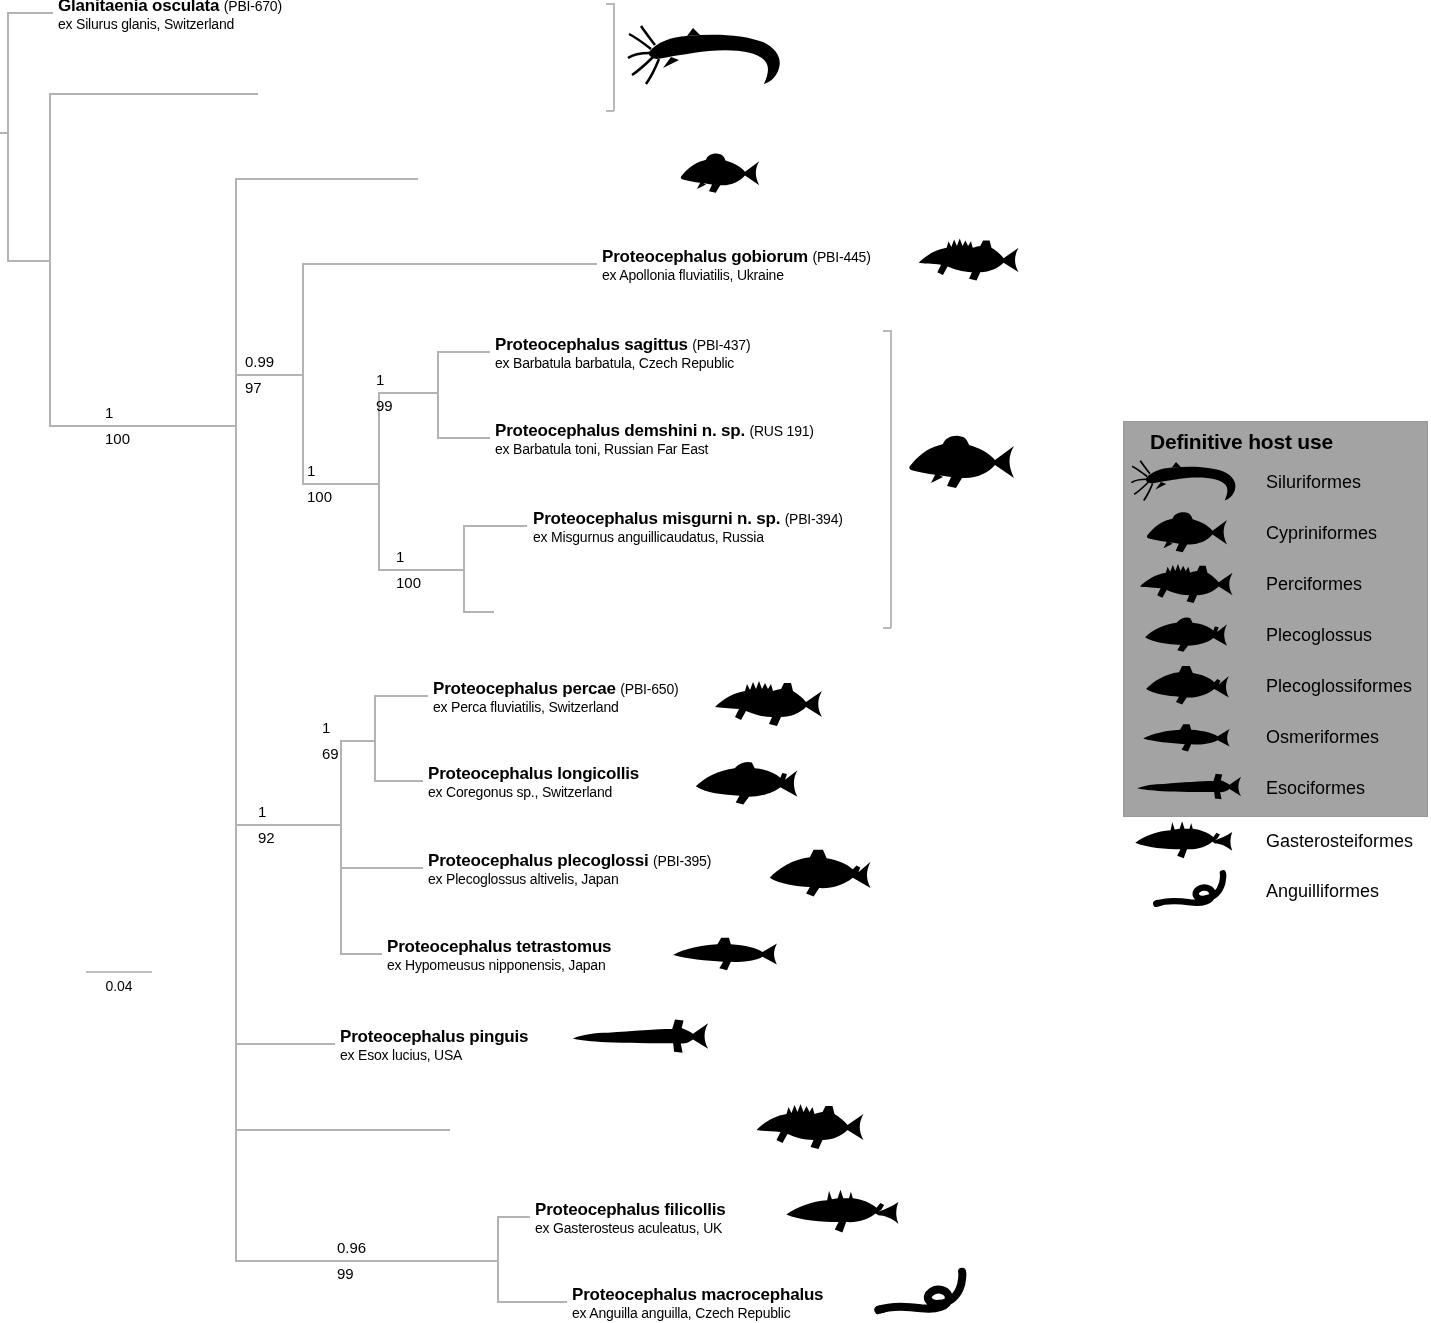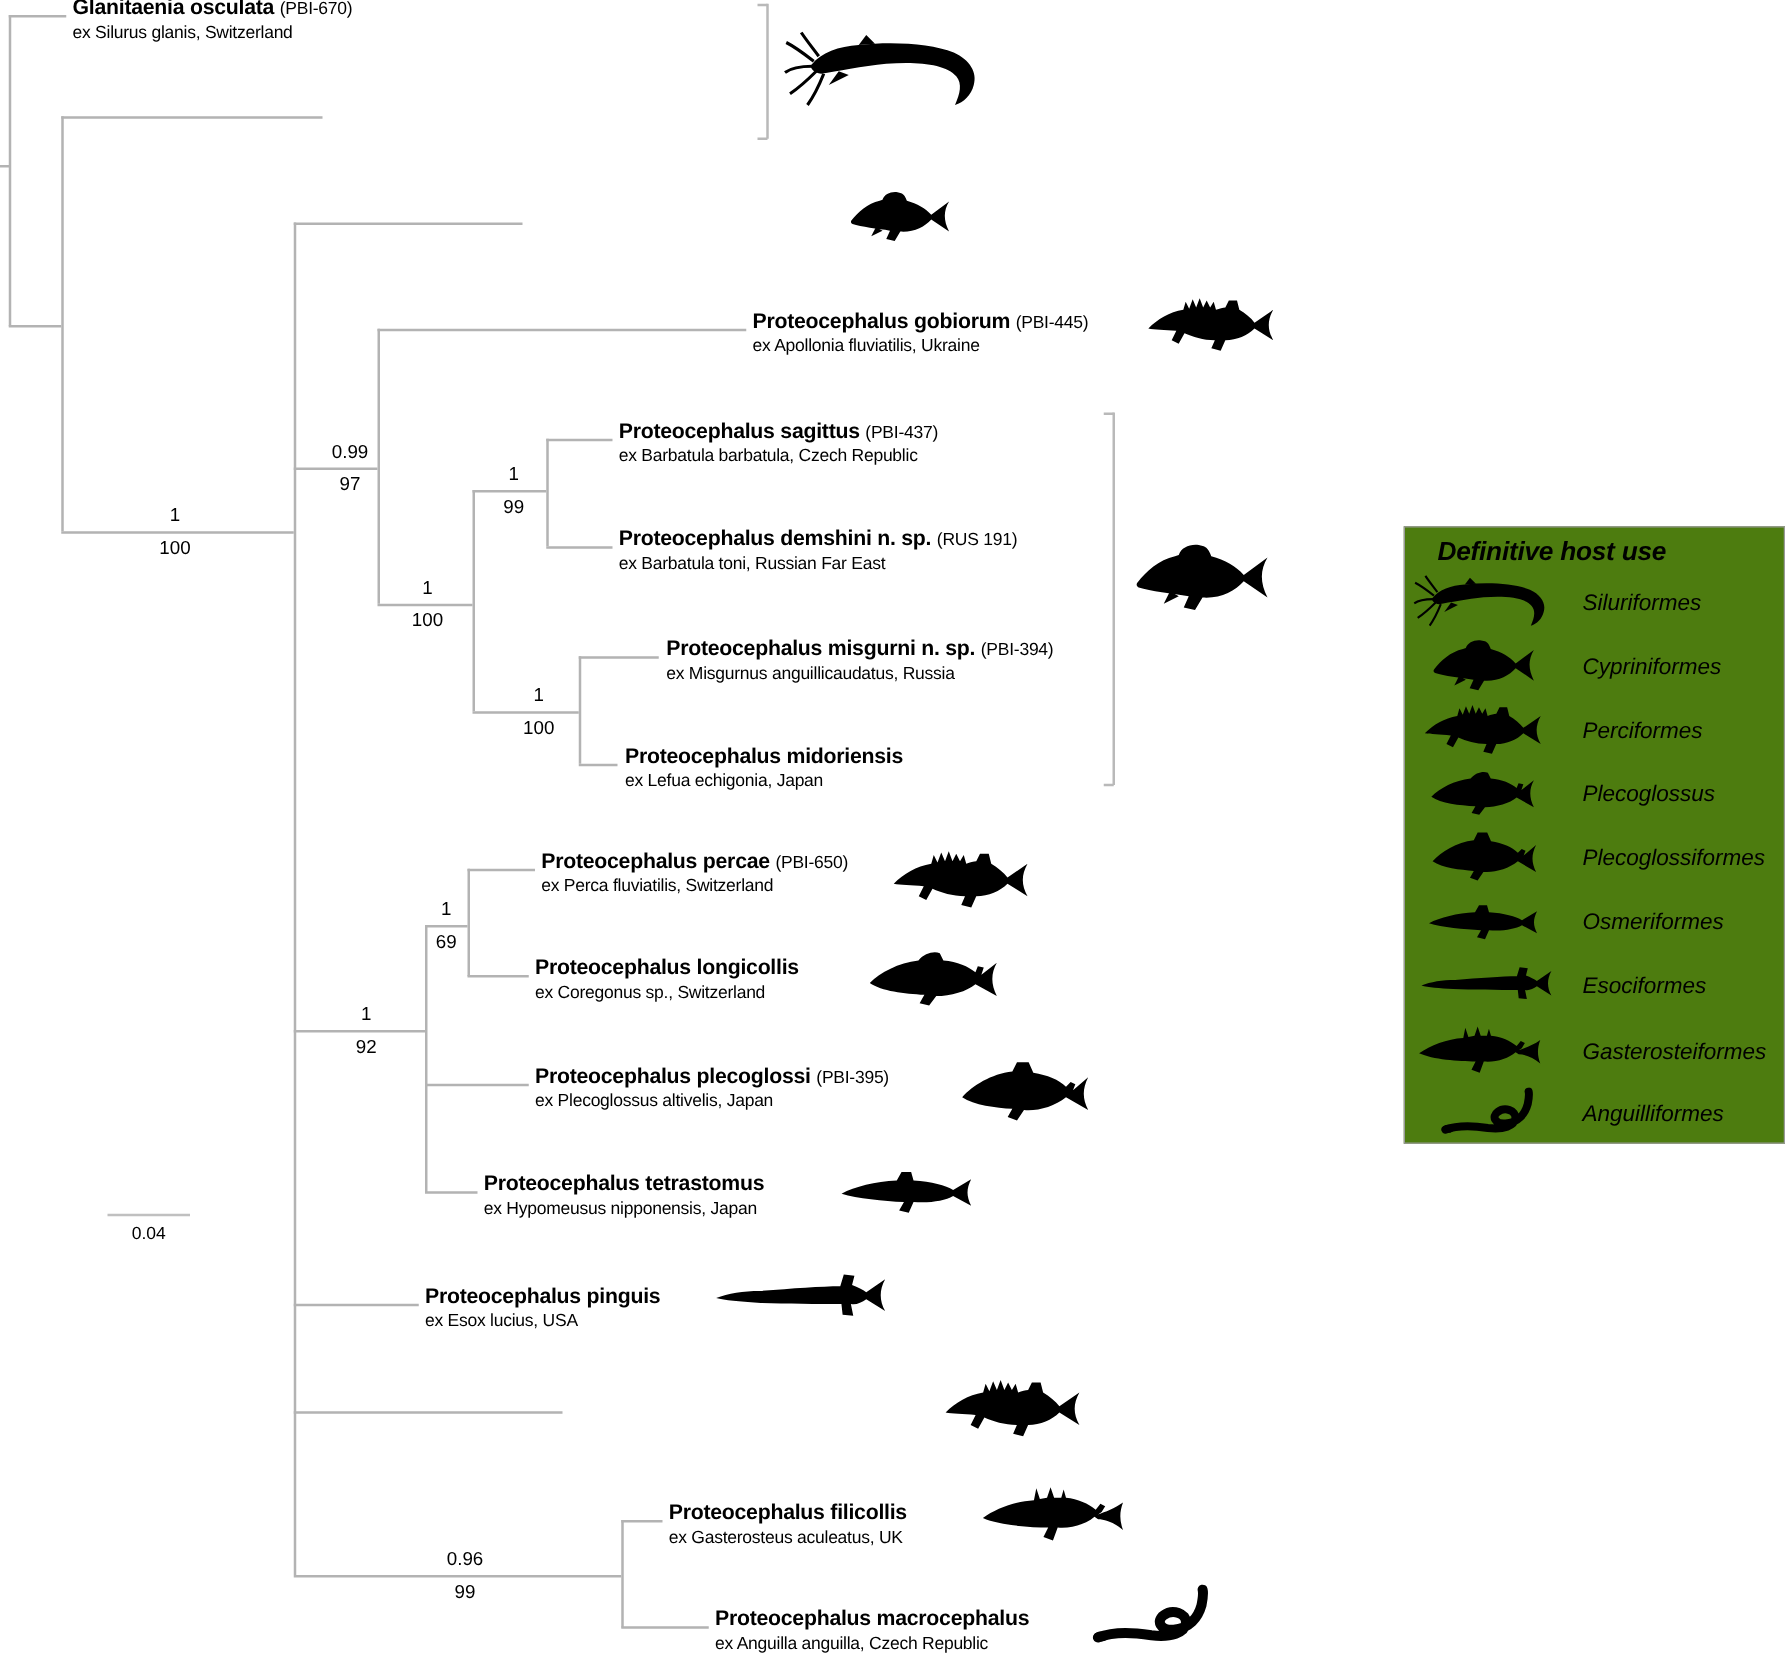--- a/index.html
+++ b/index.html
@@ -5,28 +5,28 @@
   html,body{margin:0;padding:0;background:#fff;}
   .fig{position:relative;width:1431px;height:1323px;background:#fff;overflow:hidden;
        font-family:"Liberation Sans", sans-serif;color:#000;}
   .h{position:absolute;height:1.5px;background:#b3b3b3;}
   .v{position:absolute;width:1.5px;background:#b3b3b3;}
   .bk{background:#b9b9b9;}
   .taxon{position:absolute;white-space:nowrap;line-height:18px;}
   .nm{font-weight:bold;font-size:17px;letter-spacing:-0.2px;}
   .code{font-size:14px;letter-spacing:-0.2px;}
   .host{font-size:14px;letter-spacing:-0.2px;line-height:16px;margin-top:1px;}
-  .support{position:absolute;width:70px;text-align:center;font-size:15px;}
+  .support{position:absolute;width:70px;font-size:15px;}
   .support .pp{display:block;height:17px;line-height:17px;}
   .support .bs{display:block;margin-top:9px;height:17px;line-height:17px;}
   .fish{position:absolute;}
   .fish svg,.lg-icon svg{width:100%;height:100%;display:block;}
   .scalebar-label{position:absolute;width:80px;text-align:center;font-size:14px;}
-  .legend{position:absolute;left:1123px;top:421px;width:305px;height:494px;
-          border:1.5px solid #999;box-sizing:border-box;background:#4d7c0f;font-style:italic;}
+  .legend{position:absolute;left:1123px;top:421px;width:305px;height:396px;
+          border:1.5px solid #999;box-sizing:border-box;background:#a3a3a3;}
   .legend-title{position:absolute;left:26px;top:8px;font-size:21px;font-weight:bold;letter-spacing:-0.2px;}
   .lg-icon{position:absolute;}
   .lg-label{position:absolute;left:142px;font-size:18px;line-height:22px;white-space:nowrap;}
 </style>
 </head>
 <body>
 
 <svg width="0" height="0" style="position:absolute" aria-hidden="true">
   <defs>
     <symbol id="f-catfish" viewBox="0 0 170 70">
@@ -159,24 +159,20 @@
       <div class="host">ex Barbatula barbatula, Czech Republic</div>
     </div>
   <div class="taxon" style="left:495px;top:422px">
       <div><span class="nm">Proteocephalus demshini n. sp.</span> <span class="code">(RUS 191)</span></div>
       <div class="host">ex Barbatula toni, Russian Far East</div>
     </div>
   <div class="taxon" style="left:533px;top:510px">
       <div><span class="nm">Proteocephalus misgurni n. sp.</span> <span class="code">(PBI-394)</span></div>
       <div class="host">ex Misgurnus anguillicaudatus, Russia</div>
     </div>
-  <div class="taxon" style="left:500px;top:596px">
-      <div><span class="nm">Proteocephalus midoriensis</span> <span class="code"></span></div>
-      <div class="host">ex Lefua echigonia, Japan</div>
-    </div>
   <div class="taxon" style="left:433px;top:680px">
       <div><span class="nm">Proteocephalus percae</span> <span class="code">(PBI-650)</span></div>
       <div class="host">ex Perca fluviatilis, Switzerland</div>
     </div>
   <div class="taxon" style="left:428px;top:765px">
       <div><span class="nm">Proteocephalus longicollis</span> <span class="code"></span></div>
       <div class="host">ex Coregonus sp., Switzerland</div>
     </div>
   <div class="taxon" style="left:428px;top:852px">
       <div><span class="nm">Proteocephalus plecoglossi</span> <span class="code">(PBI-395)</span></div>

